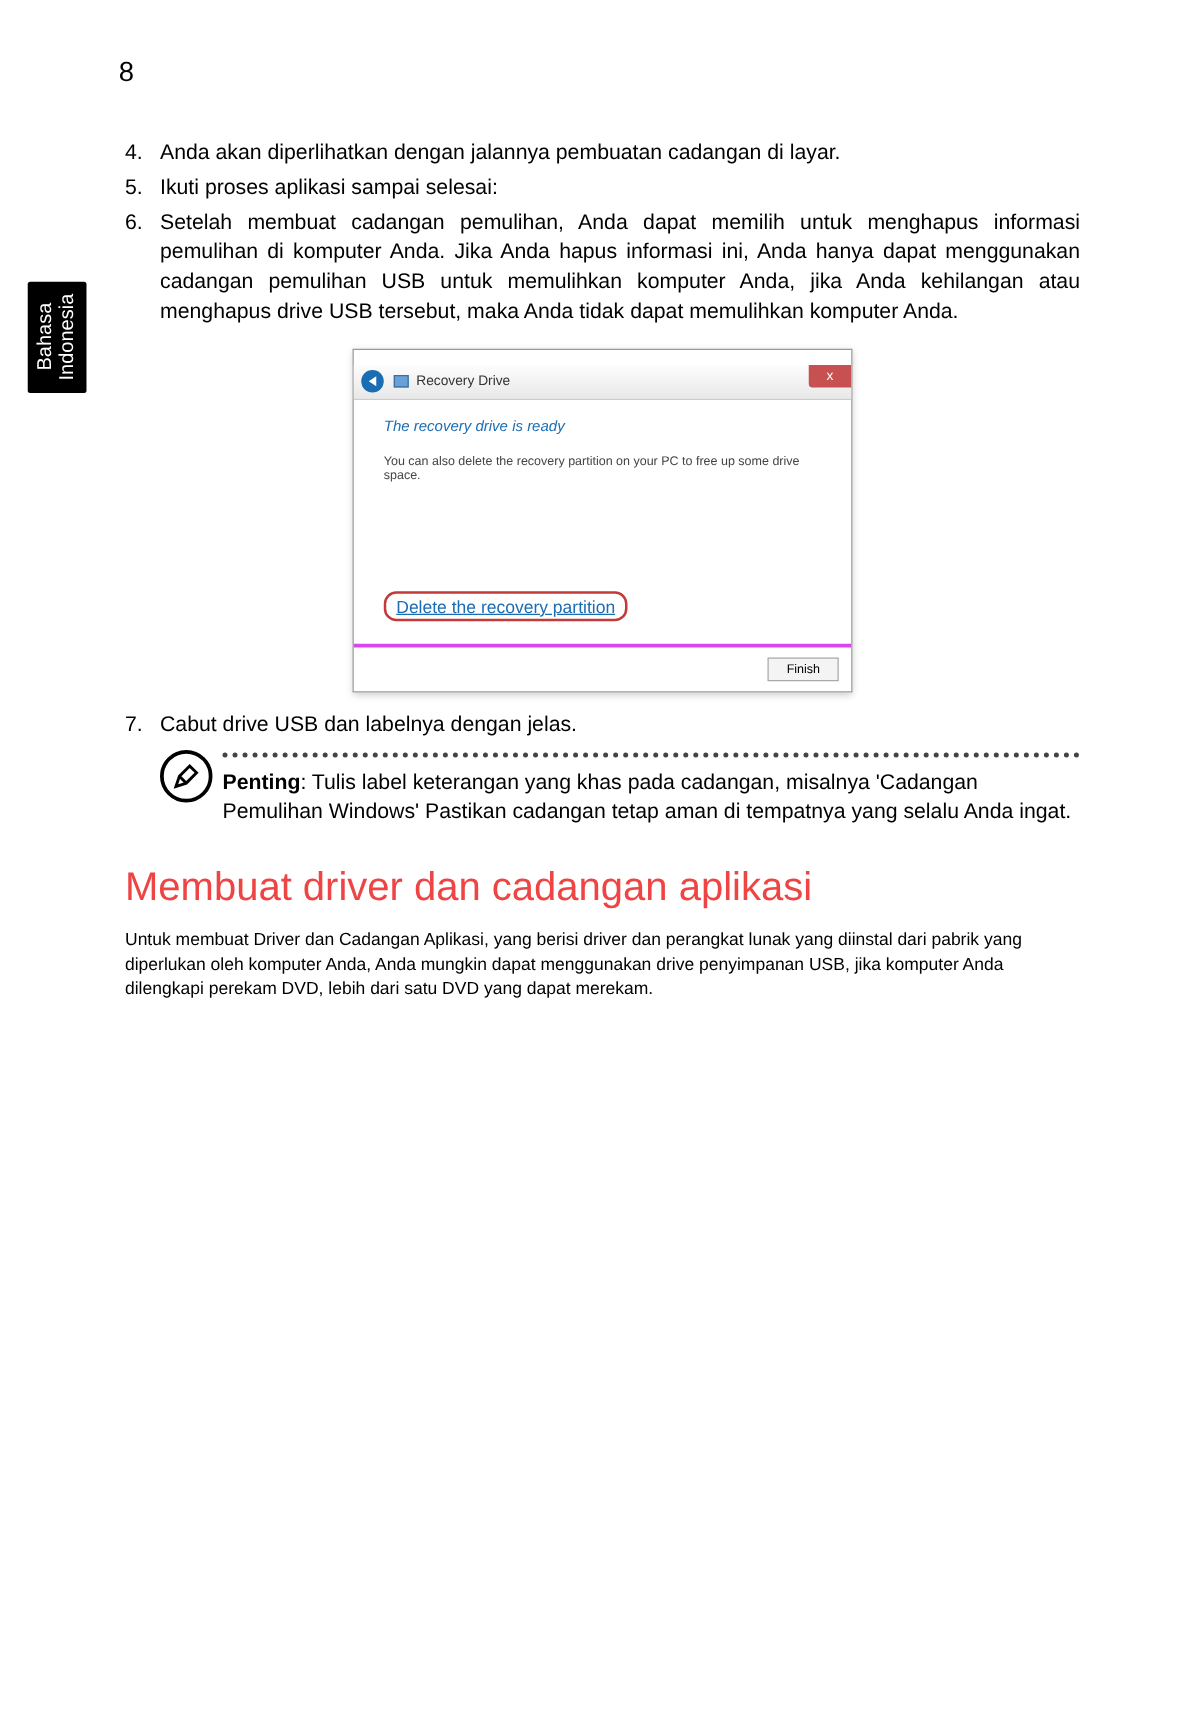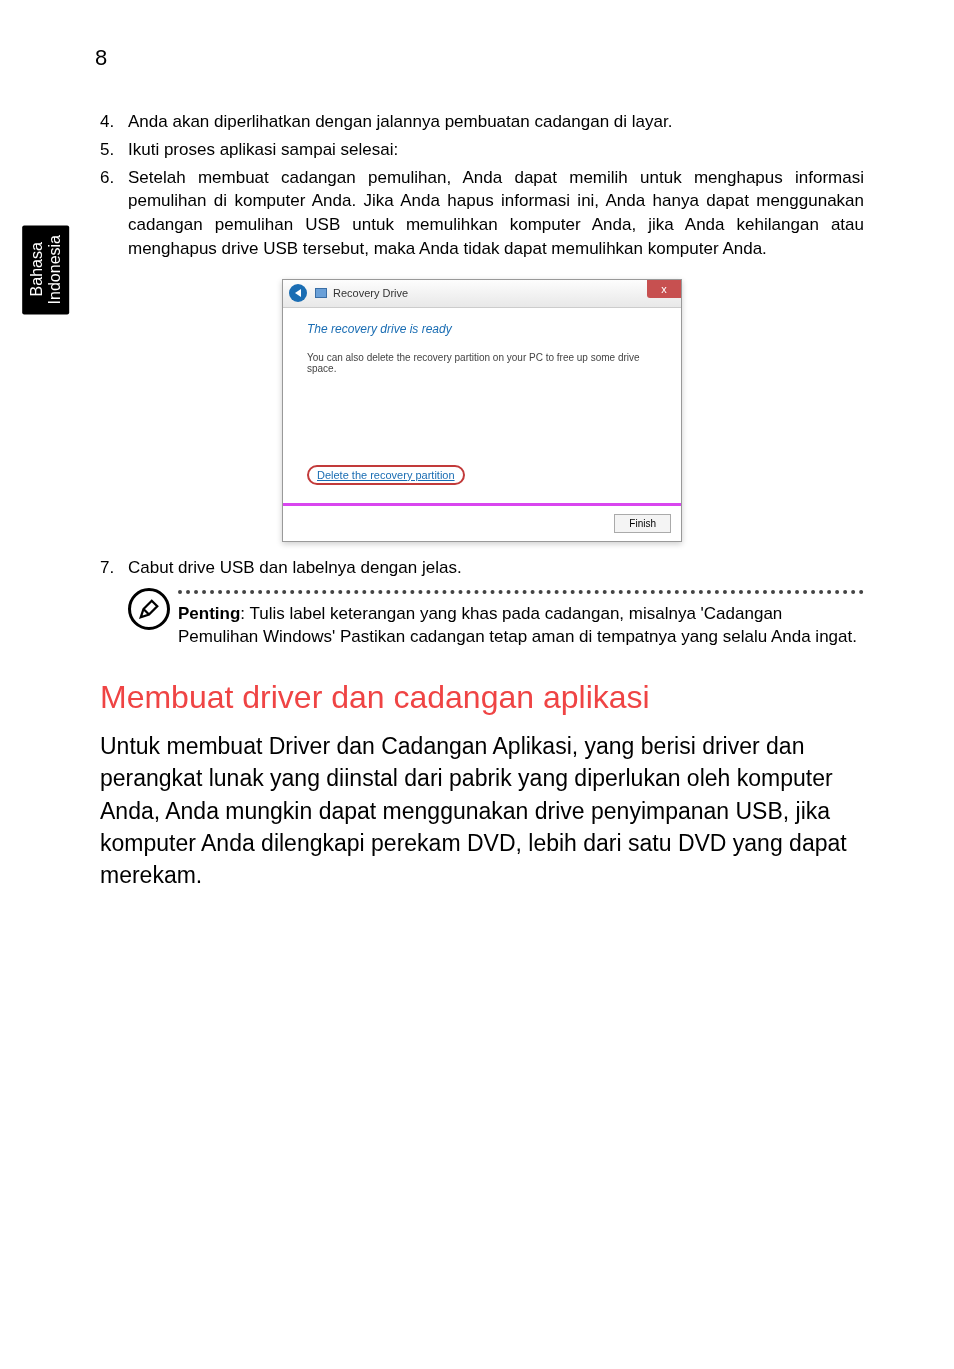--- a/index.html
+++ b/index.html
@@ -64,20 +64,21 @@
     box-shadow: 0 2px 6px rgba(0,0,0,0.2);
   }
   .ss-titlebar {
     position: relative;
     height: 28px;
     background: linear-gradient(#fdfdfd, #e8e8e8);
     border-bottom: 1px solid #ccc;
     display: flex;
     align-items: center;
     padding: 0 6px;
+    margin-top: 12px;
   }
   .ss-back {
     width: 18px; height: 18px; border-radius: 50%;
     background: #1a6db3;
     display: flex; align-items: center; justify-content: center;
     margin-right: 8px;
   }
   .ss-back::before {
     content: ""; display: block; width: 0; height: 0;
     border-top: 4px solid transparent;
@@ -96,21 +97,21 @@
   .ss-body { padding: 14px 24px 14px 24px; min-height: 195px; position: relative; }
   .ss-heading { color: #1a6db3; font-size: 12px; margin-bottom: 16px; font-style: italic; }
   .ss-text { color: #444; font-size: 10px; margin-bottom: 4px; }
   .ss-link-wrap {
     position: absolute;
     bottom: 18px; left: 24px;
     border: 2px solid #c23a3a;
     border-radius: 10px;
     padding: 2px 8px;
   }
-  .ss-link { color: #1a6db3; text-decoration: underline; font-size: 11px; }
+  .ss-link { color: #1a6db3; text-decoration: underline; font-size: 14px; }
   .ss-footer { padding: 8px 10px; text-align: right; border-top: 3px solid #d946ef; }
   .ss-finish {
     display: inline-block;
     border: 1px solid #aaa;
     padding: 3px 14px;
     font-size: 10px;
     background: #f4f4f4;
   }
 
   .note-block {
@@ -136,21 +137,21 @@
   }
   .note-text { font-size: 17px; line-height: 1.4; }
 
   h1.section-heading {
     font-size: 32px;
     font-weight: normal;
     color: #ef4444;
     margin: 30px 0 14px 0;
   }
   .section-para {
-    font-size: 23px;
+    font-size: 14px;
     line-height: 1.4;
   }
 </style>
 </head>
 <body>
 
 <div class="page-number">8</div>
 
 <div class="side-tab">
   <span>Bahasa</span><br>

